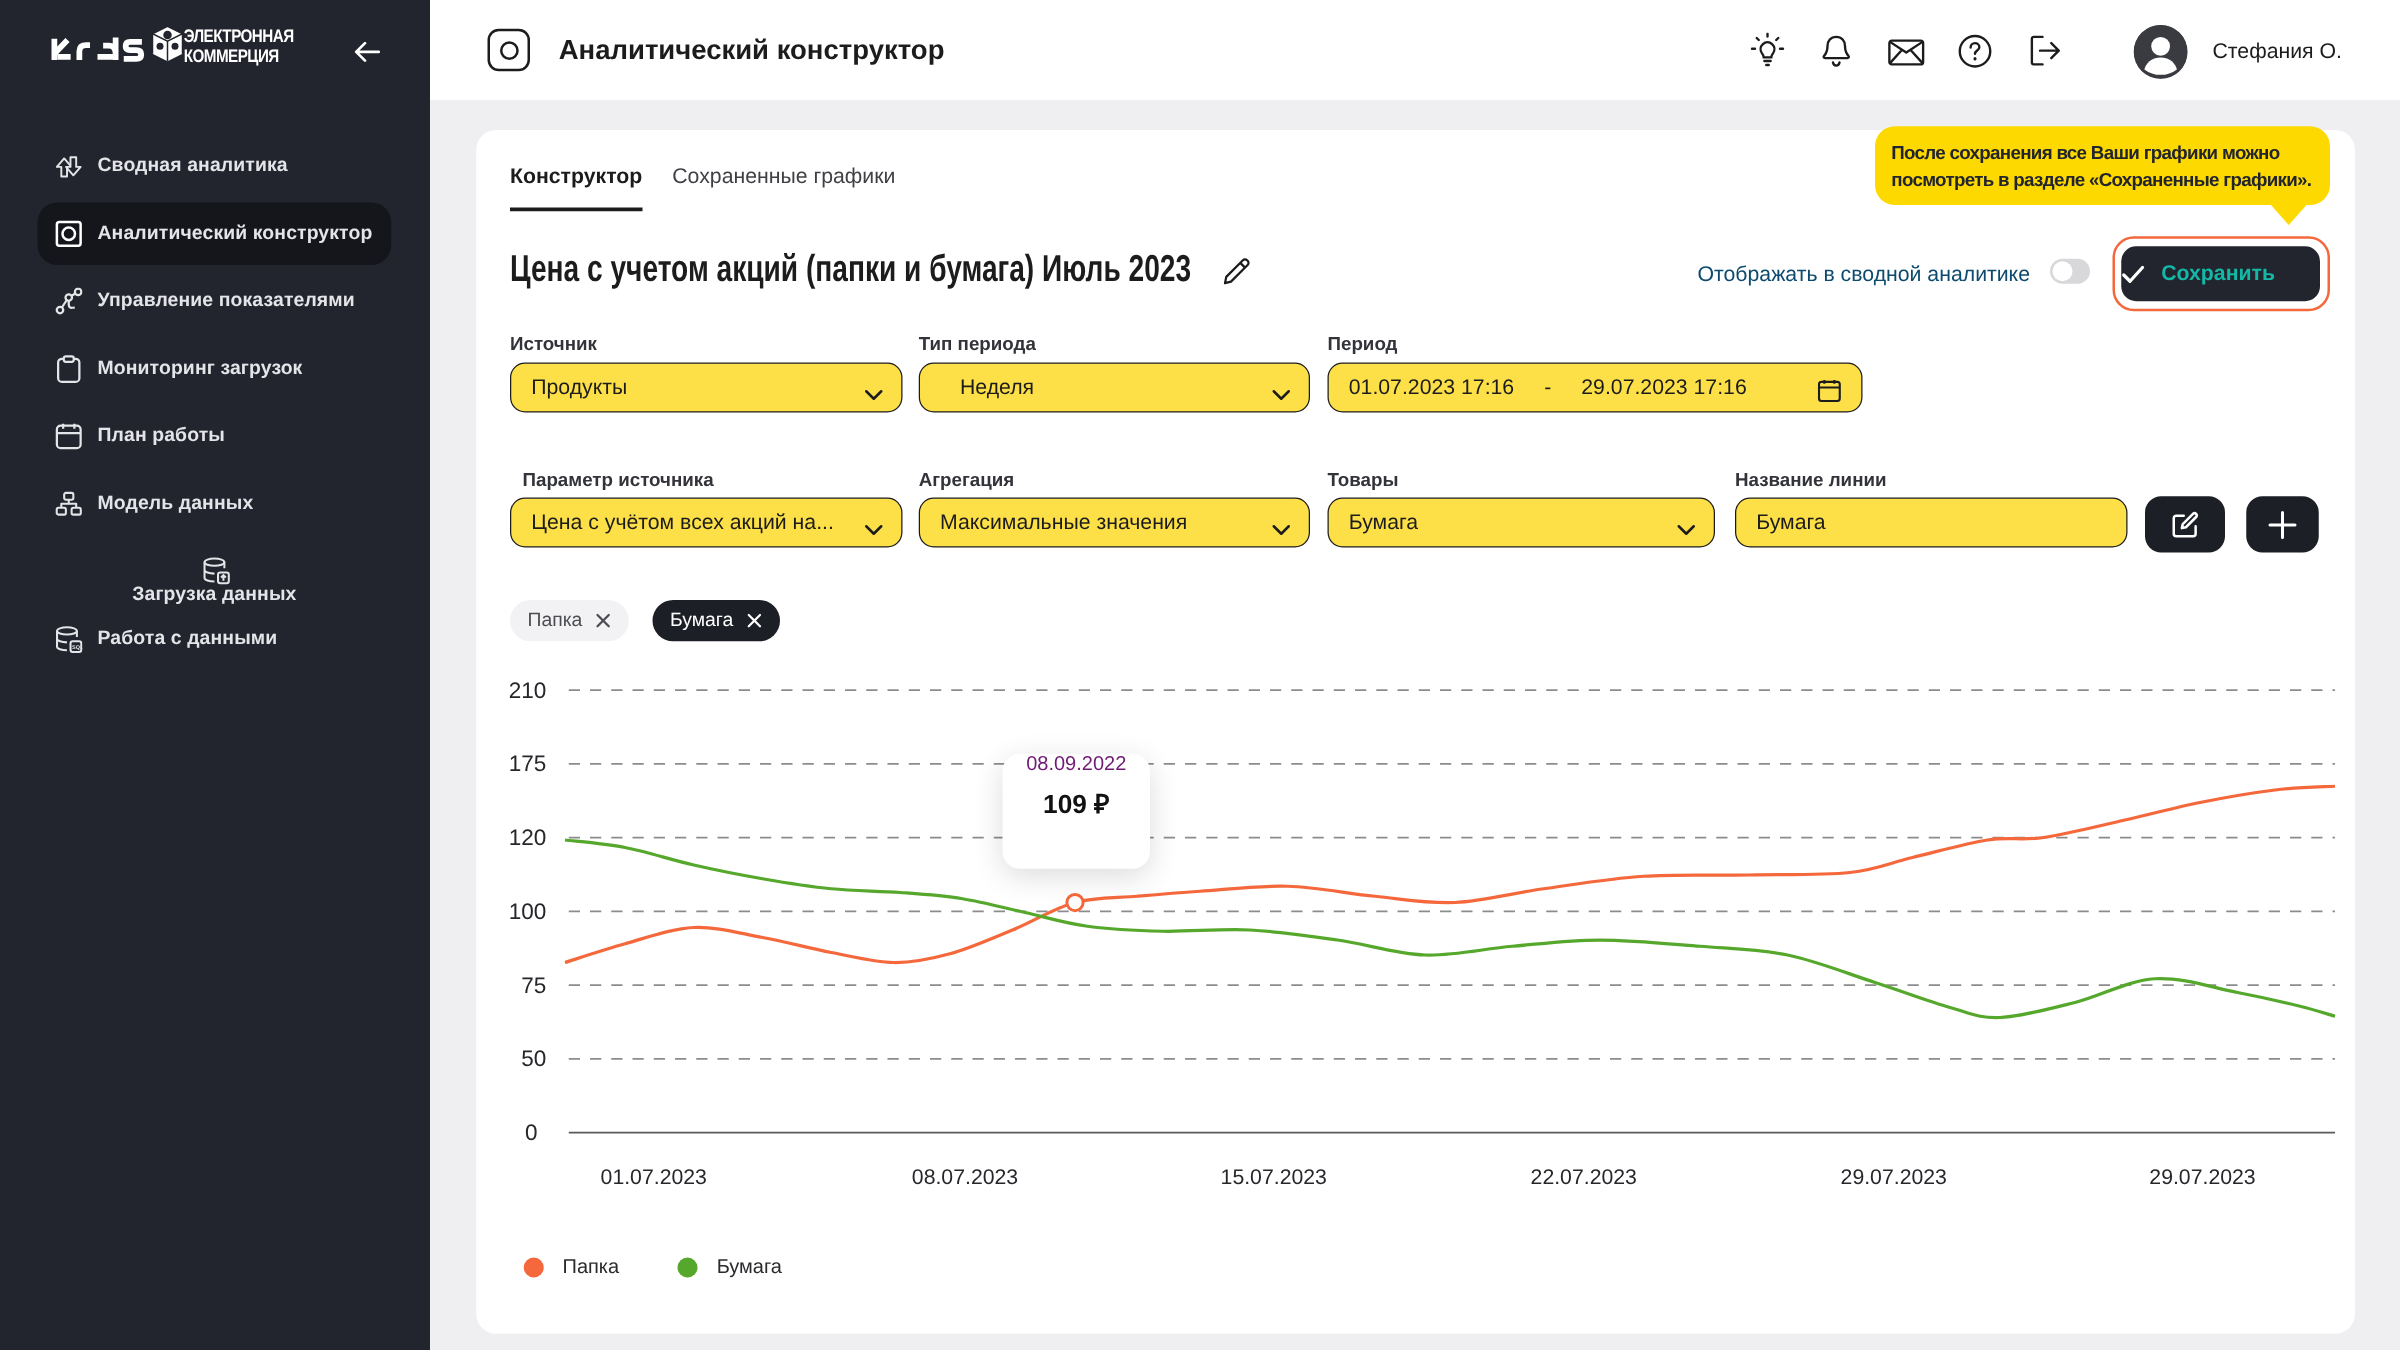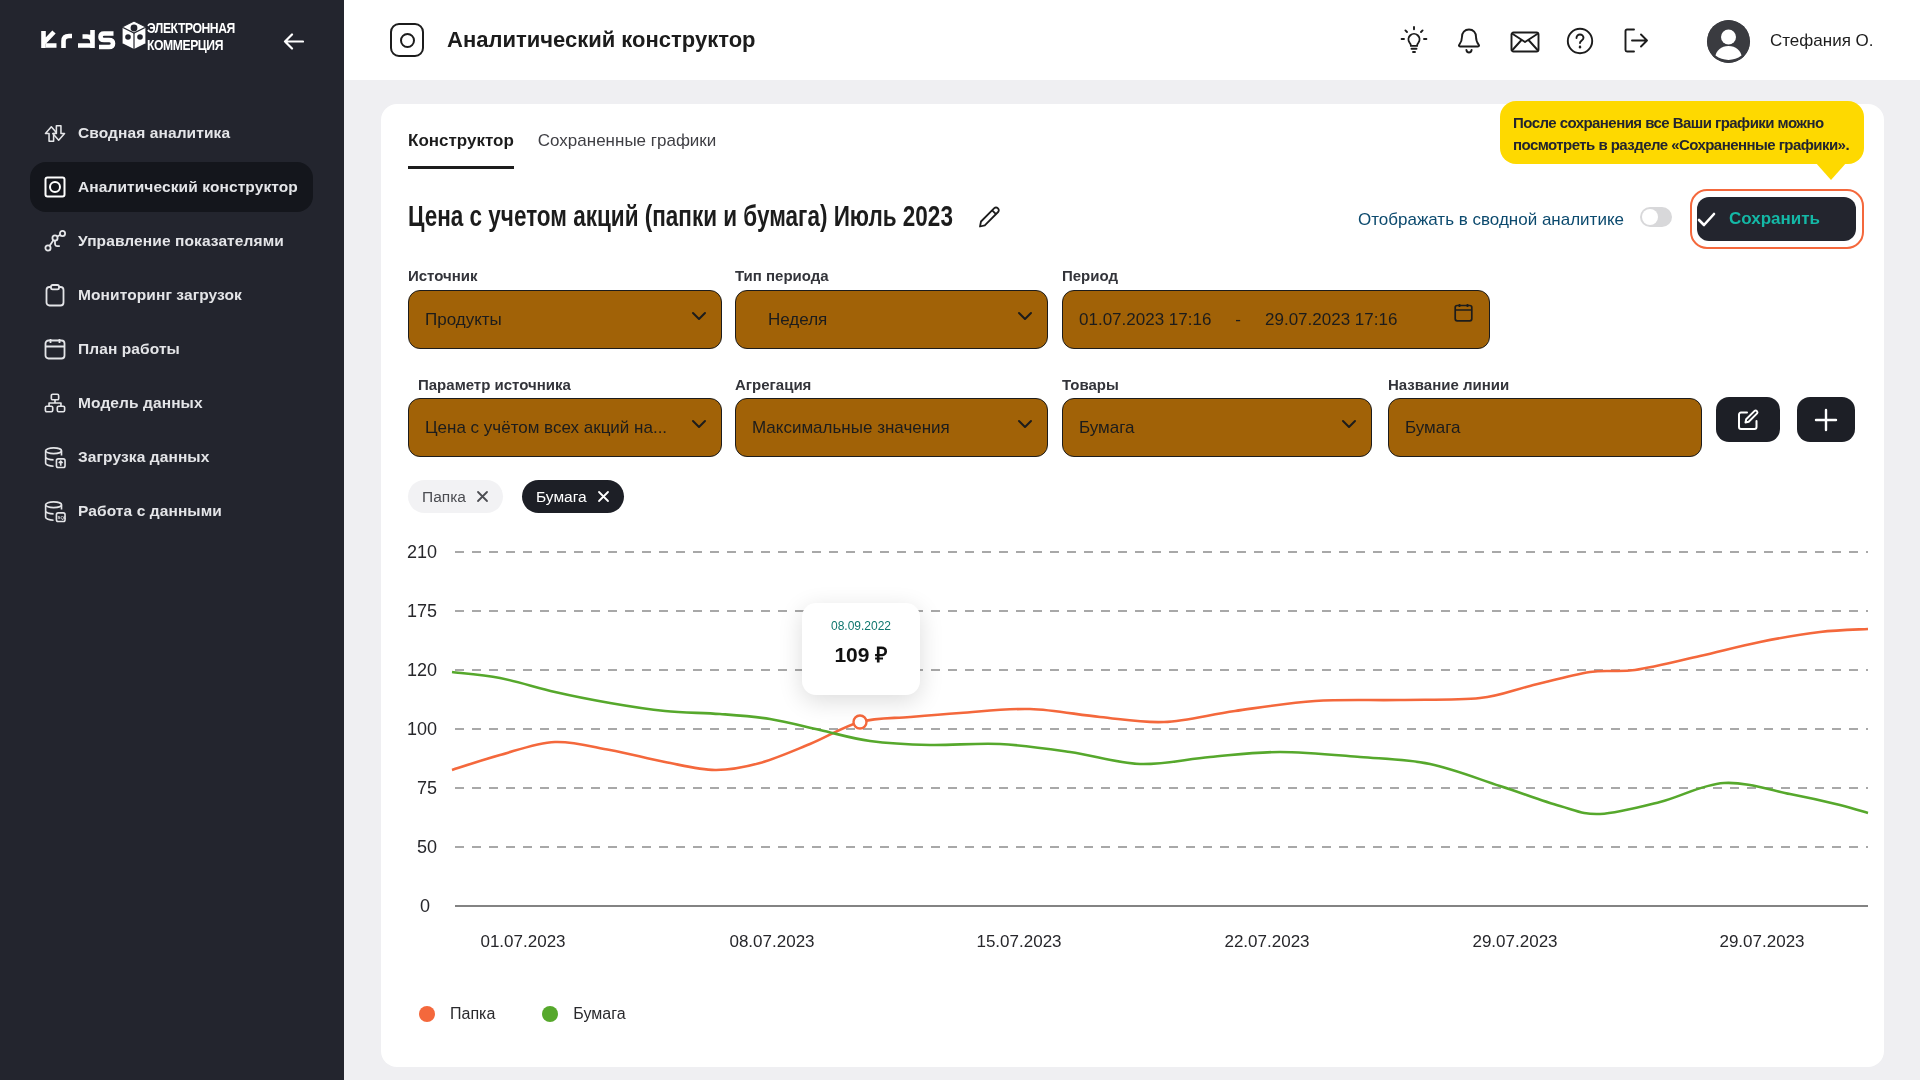--- a/index.html
+++ b/index.html
@@ -26,28 +26,28 @@
 .hint { position:absolute; left:1119px; top:-3px; width:364px; height:63px; background:#fed900; border-radius:16px; padding:11px 12px 0 13px; font-size:15px; font-weight:700; color:#23252e; line-height:22px; letter-spacing:-0.55px; }
 .hint:after { content:""; position:absolute; right:17px; bottom:-16px; width:0; height:0; border-left:16px solid transparent; border-right:16px solid transparent; border-top:18px solid #fed900; }
 .page-title { position:absolute; left:27px; top:95px; font-size:30px; font-weight:700; color:#1c1c1c; white-space:nowrap; transform:scaleX(0.75); transform-origin:0 0; letter-spacing:0px; }
 .pencil { position:absolute; left:595px; top:100px; }
 .toggle-label { position:absolute; left:977px; top:106px; font-size:17px; color:#0c4a6e; }
 .toggle { position:absolute; left:1259px; top:103px; width:32px; height:20px; background:#d8d8da; border-radius:10px; }
 .toggle .knob { position:absolute; left:2px; top:2px; width:16px; height:16px; background:#fff; border-radius:50%; }
 .save-ring { position:absolute; left:1309px; top:85px; width:174px; height:60px; border:2.5px solid #f4683c; border-radius:17px; }
 .save-btn { position:absolute; left:5px; top:6px; width:159px; height:44px; background:#23252e; border-radius:12px; color:#14b8a6; font-size:17px; font-weight:700; display:flex; align-items:center; justify-content:flex-start; gap:13px; }
 .field-label { position:absolute; font-size:15px; font-weight:700; color:#33343a; }
-.fbox { position:absolute; height:59px; border:1.5px solid #1c1c1c; border-radius:12px; background:#a16207; font-size:17px; color:#1c1c1c; display:flex; align-items:center; padding:0 16px; }
+.fbox { position:absolute; height:40px; border:1.5px solid #1c1c1c; border-radius:12px; background:#fde047; font-size:17px; color:#1c1c1c; display:flex; align-items:center; padding:0 16px; }
 .fbox .chev { position:absolute; right:14px; top:15px; }
 .blackbtn { position:absolute; width:64px; height:45px; background:#1d1f26; border-radius:13px; display:flex; align-items:center; justify-content:center; }
 .chip { position:absolute; height:33px; border-radius:17px; font-size:15.5px; display:flex; align-items:center; padding:0 14px; gap:10px; }
 .chip.gray { background:#f2f2f4; color:#4c4d52; }
 .chip.dark { background:#1d1f26; color:#fff; }
 .chart-tip { position:absolute; left:421px; top:499px; width:118px; height:92px; background:#fff; border-radius:14px; box-shadow:0 6px 24px rgba(0,0,0,.14); text-align:center; }
-.chart-tip .d1 { margin-top:16px; font-size:12px; color:#0f766e; }
+.chart-tip .d1 { font-size:16px; color:#701a75; }
 .chart-tip .d2 { margin-top:7px; font-size:21px; font-weight:700; color:#111; }
 .legend { position:absolute; left:38px; top:901px; font-size:16px; color:#2a2a2d; display:flex; align-items:center; }
 .ldot { width:16px; height:16px; border-radius:50%; display:inline-block; margin-right:15px; }
 </style>
 </head>
 <body>
 <div class="sidebar">
   <div class="logo-row">
     <svg width="250" height="50" viewBox="0 0 250 50" fill="none">
       <g stroke="#fff" stroke-width="4.6" fill="none">
@@ -127,21 +127,21 @@
         <span class="nicon">
       <svg width="24" height="22" viewBox="0 0 24 22" fill="none" stroke="#e4e5e8" stroke-width="1.8" stroke-linejoin="round">
             <rect x="8" y="1.5" width="8" height="6" rx="1.5"></rect>
             <rect x="1.5" y="14.5" width="8" height="6" rx="1.5"></rect>
             <rect x="14.5" y="14.5" width="8" height="6" rx="1.5"></rect>
             <path d="M12 7.5 V11 M5.5 14.5 V11 H18.5 V14.5"></path>
           </svg>
     </span>
         <span>Модель данных</span>
       </div>
-    <div class="nav-item" style="top:324px;">
+    <div class="nav-item" style="top:337px;flex-direction:column;">
         <span class="nicon">
       <svg width="23" height="23" viewBox="0 0 23 23" fill="none" stroke="#e4e5e8" stroke-width="1.7">
             <ellipse cx="10" cy="4.4" rx="8.3" ry="3"></ellipse>
             <path d="M1.7 4.4 V11 C1.7 12.6 5.4 14 10 14 M1.7 11 V17.6 C1.7 19.2 5.4 20.6 10 20.6 M18.3 4.4 V9.5"></path>
             <rect x="13" y="13" width="9" height="9" rx="1.8" fill="#23252e"></rect>
             <path d="M17.5 20 V15.5 M15.5 17.3 L17.5 15.3 L19.5 17.3"></path>
           </svg>
     </span>
         <span>Загрузка данных</span>
       </div>

